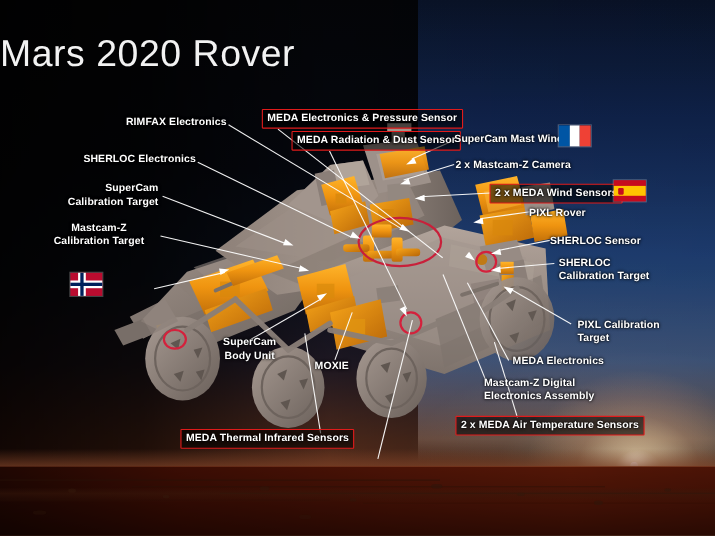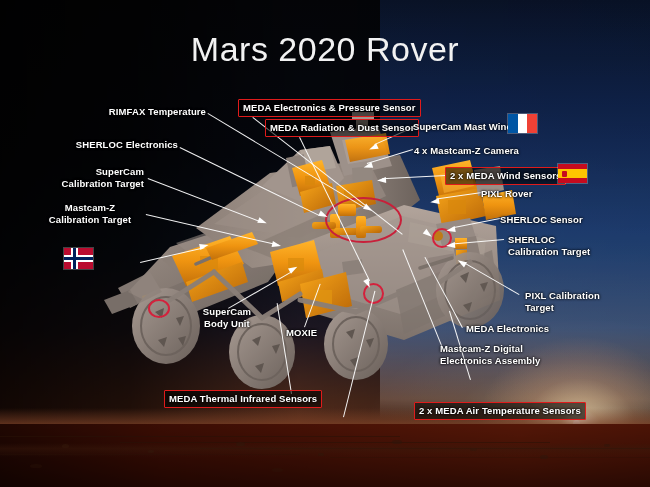--- a/index.html
+++ b/index.html
@@ -59,21 +59,21 @@
     position:absolute;background:rgba(48,22,10,.6);border-radius:40%;
   }
   .duneline{
     position:absolute;left:0;top:443px;width:650px;height:14px;
     background:
       linear-gradient(to bottom, rgba(60,26,12,.0) 0%, rgba(58,26,12,.45) 40%, rgba(40,18,8,.0) 100%);
   }
 
   
   .title{
-    position:absolute;left:0;top:30px;width:650px;text-align:center;
+    position:absolute;left:0;top:30px;width:650px;
     color:#f2f2f2;font-size:34px;font-weight:300;letter-spacing:.5px;
   }
 
   
   .rover{position:absolute;left:0;top:0;width:650px;height:487px;}
 
   
   .lbl{
     position:absolute;color:#fff;font-size:9.5px;line-height:11.5px;
     font-weight:700;white-space:pre;letter-spacing:.1px;
@@ -376,48 +376,48 @@
   <div class="ln" style="left:462px;top:328px;width:80px;transform:rotate(-118deg);"></div>
 
   <div class="ln" style="left:442px;top:348px;width:106px;transform:rotate(-112deg);"></div>
 
   <div class="ln" style="left:470px;top:380px;width:72px;transform:rotate(-107deg);"></div>
 
   <div class="ln" style="left:291px;top:394px;width:92px;transform:rotate(-99deg);"></div>
 
   <div class="ln" style="left:343px;top:417px;width:130px;transform:rotate(-76deg);"></div>
 
-  <div class="lbl r" style="left:100px;top:106px;width:106px;">RIMFAX Temperature</div>
+  <div class="lbl r" style="left:100px;top:106px;width:106px;">RIMFAX Electronics</div>
   <div class="lbl r" style="left:64px;top:139px;width:114px;">SHERLOC Electronics</div>
   <div class="lbl r" style="left:40px;top:166px;width:104px;">SuperCam
 Calibration Target</div>
   <div class="lbl r" style="left:38px;top:202px;width:104px;text-align:center;">Mastcam-Z
 Calibration Target</div>
   <div class="lbl c" style="left:186px;top:306px;width:82px;">SuperCam
 Body Unit</div>
   <div class="lbl" style="left:286px;top:327px;width:44px;">MOXIE</div>
 
   <div class="lbl boxed" style="left:265px;top:119px;">MEDA Radiation &amp; Dust Sensor</div>
   <div class="lbl boxed" style="left:238px;top:99px;">MEDA Electronics &amp; Pressure Sensor</div>
 
   <div class="lbl" style="left:413px;top:121px;">SuperCam Mast Wind</div>
-  <div class="lbl" style="left:414px;top:145px;">4 x Mastcam-Z Camera</div>
+  <div class="lbl" style="left:414px;top:145px;">2 x Mastcam-Z Camera</div>
   <div class="lbl boxed" style="left:445px;top:167px;">2 x MEDA Wind Sensors</div>
   <div class="lbl" style="left:481px;top:188px;">PIXL Rover</div>
   <div class="lbl" style="left:500px;top:214px;">SHERLOC Sensor</div>
   <div class="lbl" style="left:508px;top:234px;">SHERLOC
 Calibration Target</div>
   <div class="lbl" style="left:525px;top:290px;">PIXL Calibration
 Target</div>
   <div class="lbl" style="left:466px;top:323px;">MEDA Electronics</div>
   <div class="lbl" style="left:440px;top:343px;">Mastcam-Z Digital
 Electronics Assembly</div>
 
   <div class="lbl boxed" style="left:164px;top:390px;">MEDA Thermal Infrared Sensors</div>
-  <div class="lbl boxed" style="left:414px;top:378px;margin-top:24px;">2 x MEDA Air Temperature Sensors</div>
+  <div class="lbl boxed" style="left:414px;top:378px;">2 x MEDA Air Temperature Sensors</div>
 
   <div class="flag flag-fr" style="left:508px;top:114px;width:29px;height:19px;">
     <i style="background:#0055a4"></i>
       <i style="background:#ffffff"></i>
       <i style="background:#ef4135"></i>
   </div>
 
   <div class="flag flag-es" style="left:558px;top:164px;width:29px;height:19px;">
     <i style="display:block;height:25%;background:#c60b1e;"></i>
     <i style="display:block;height:50%;background:#ffc400;position:relative;">

